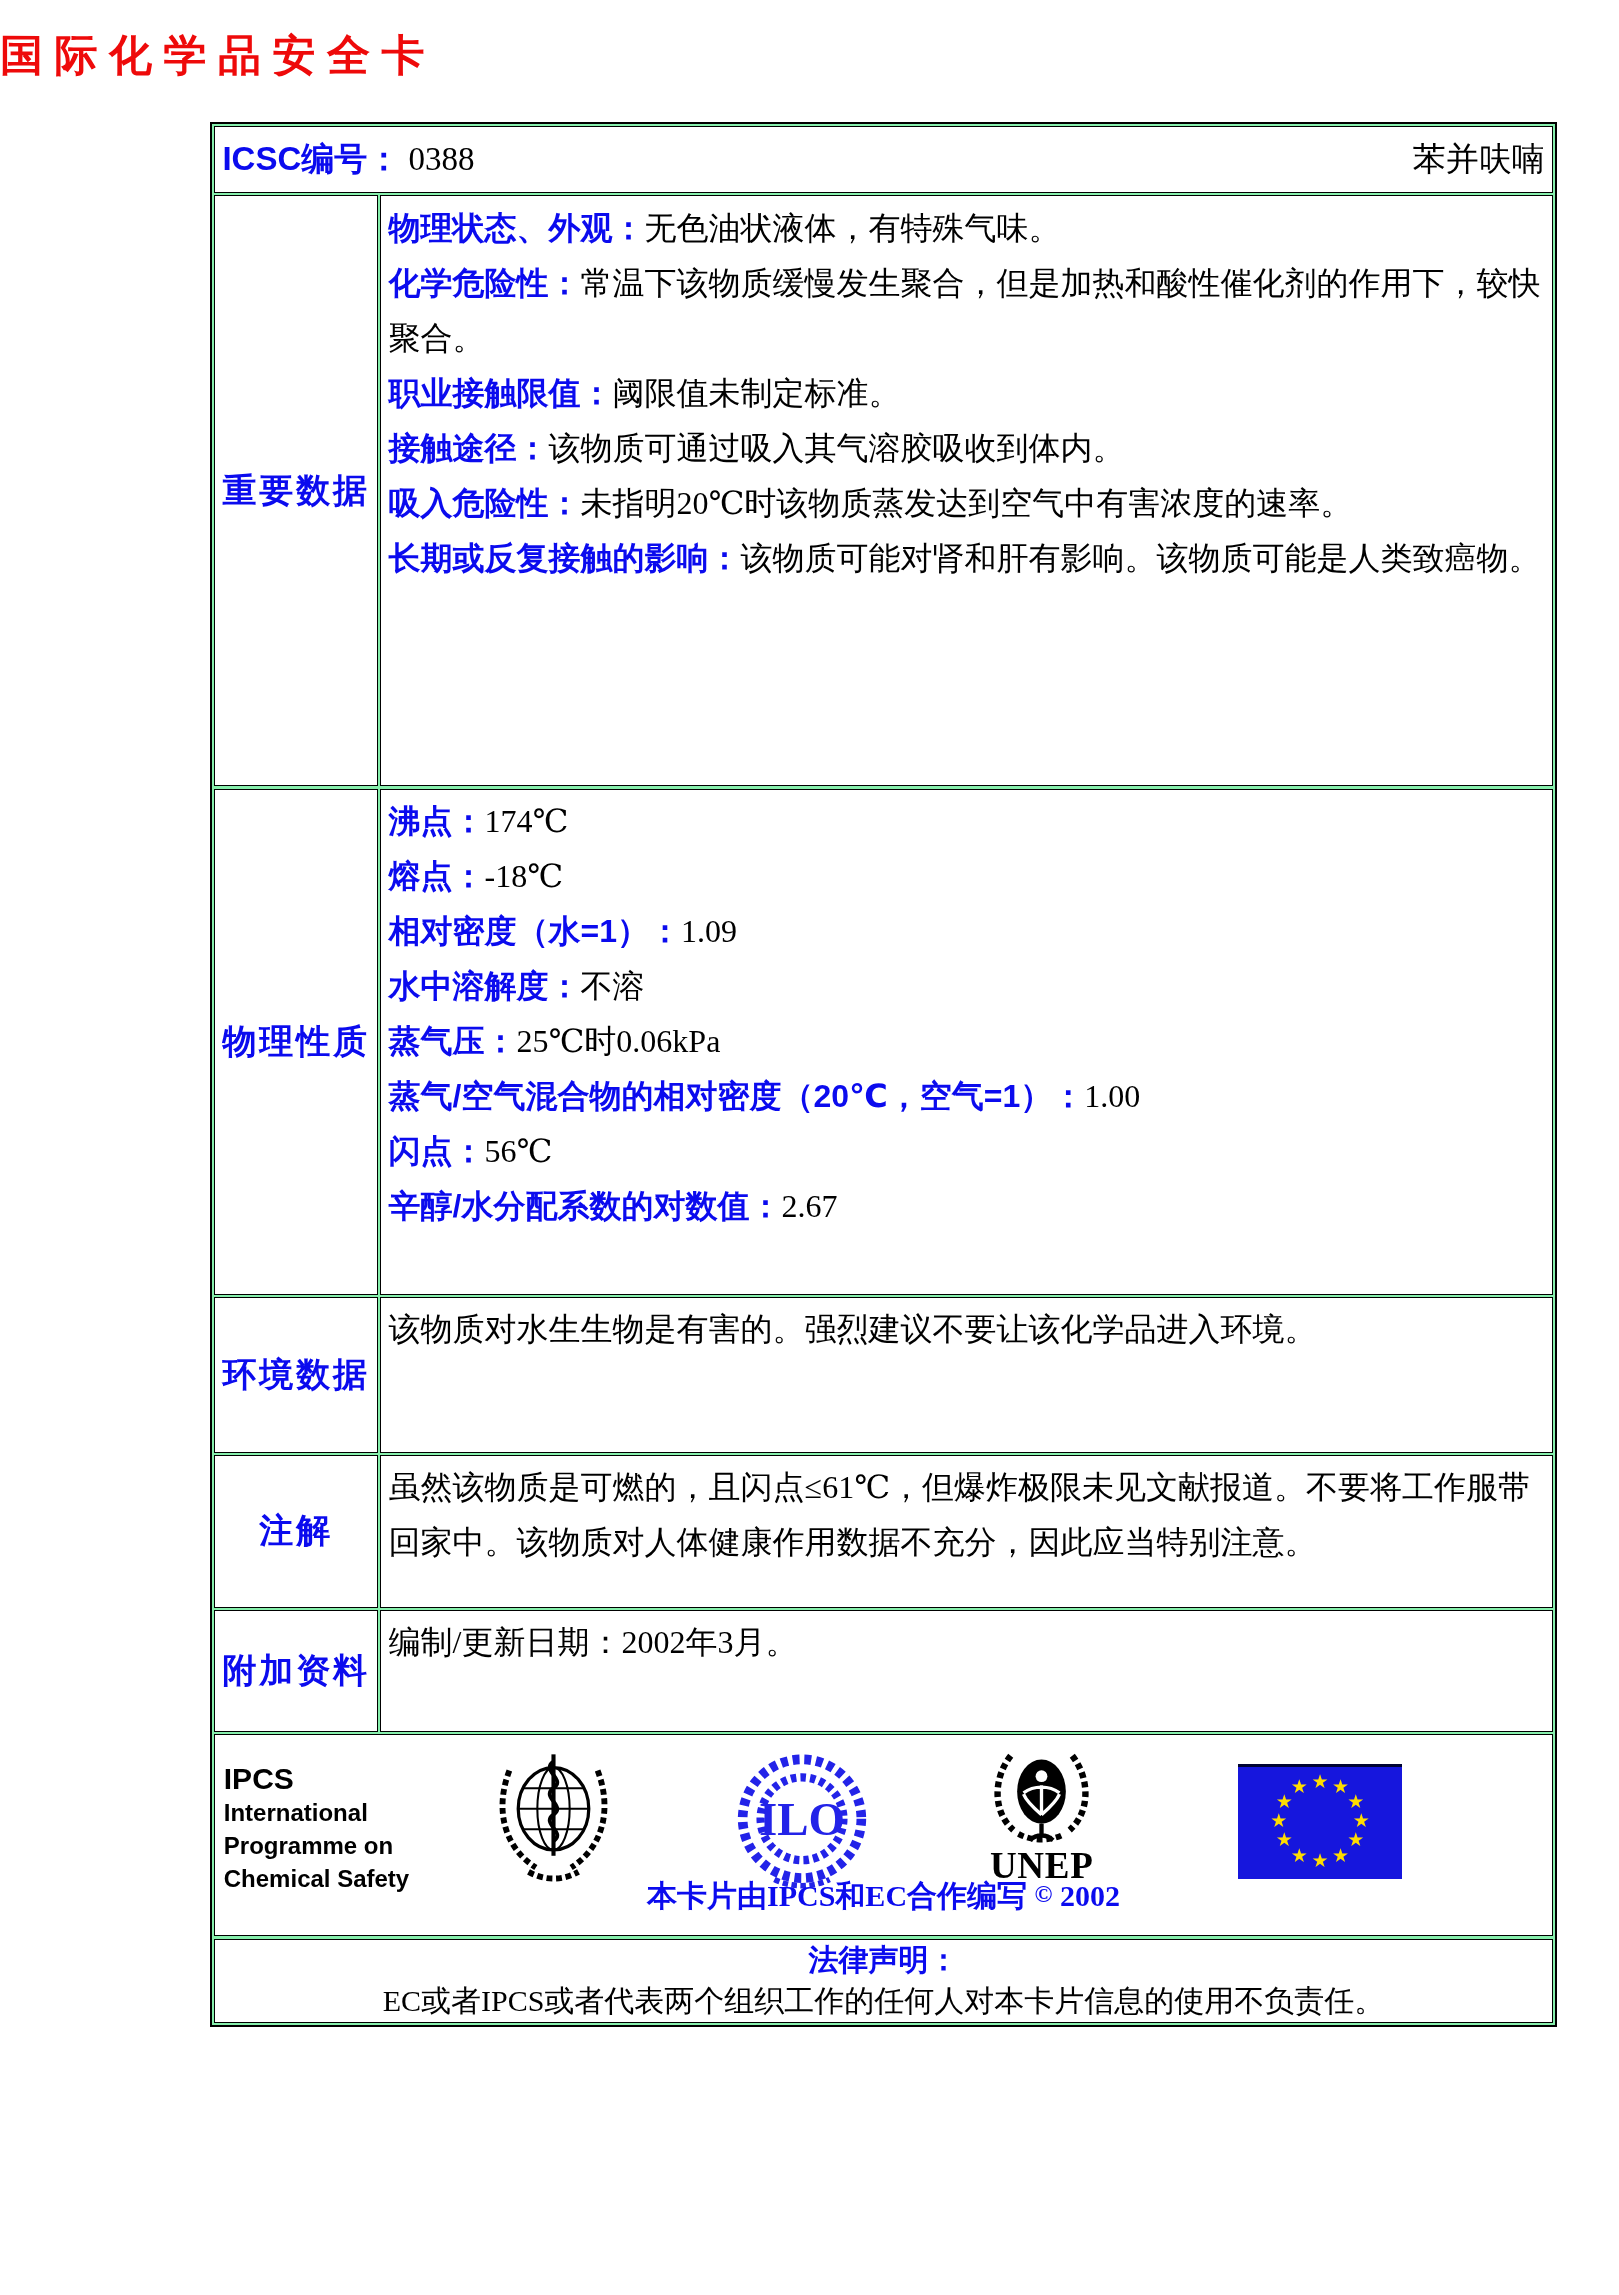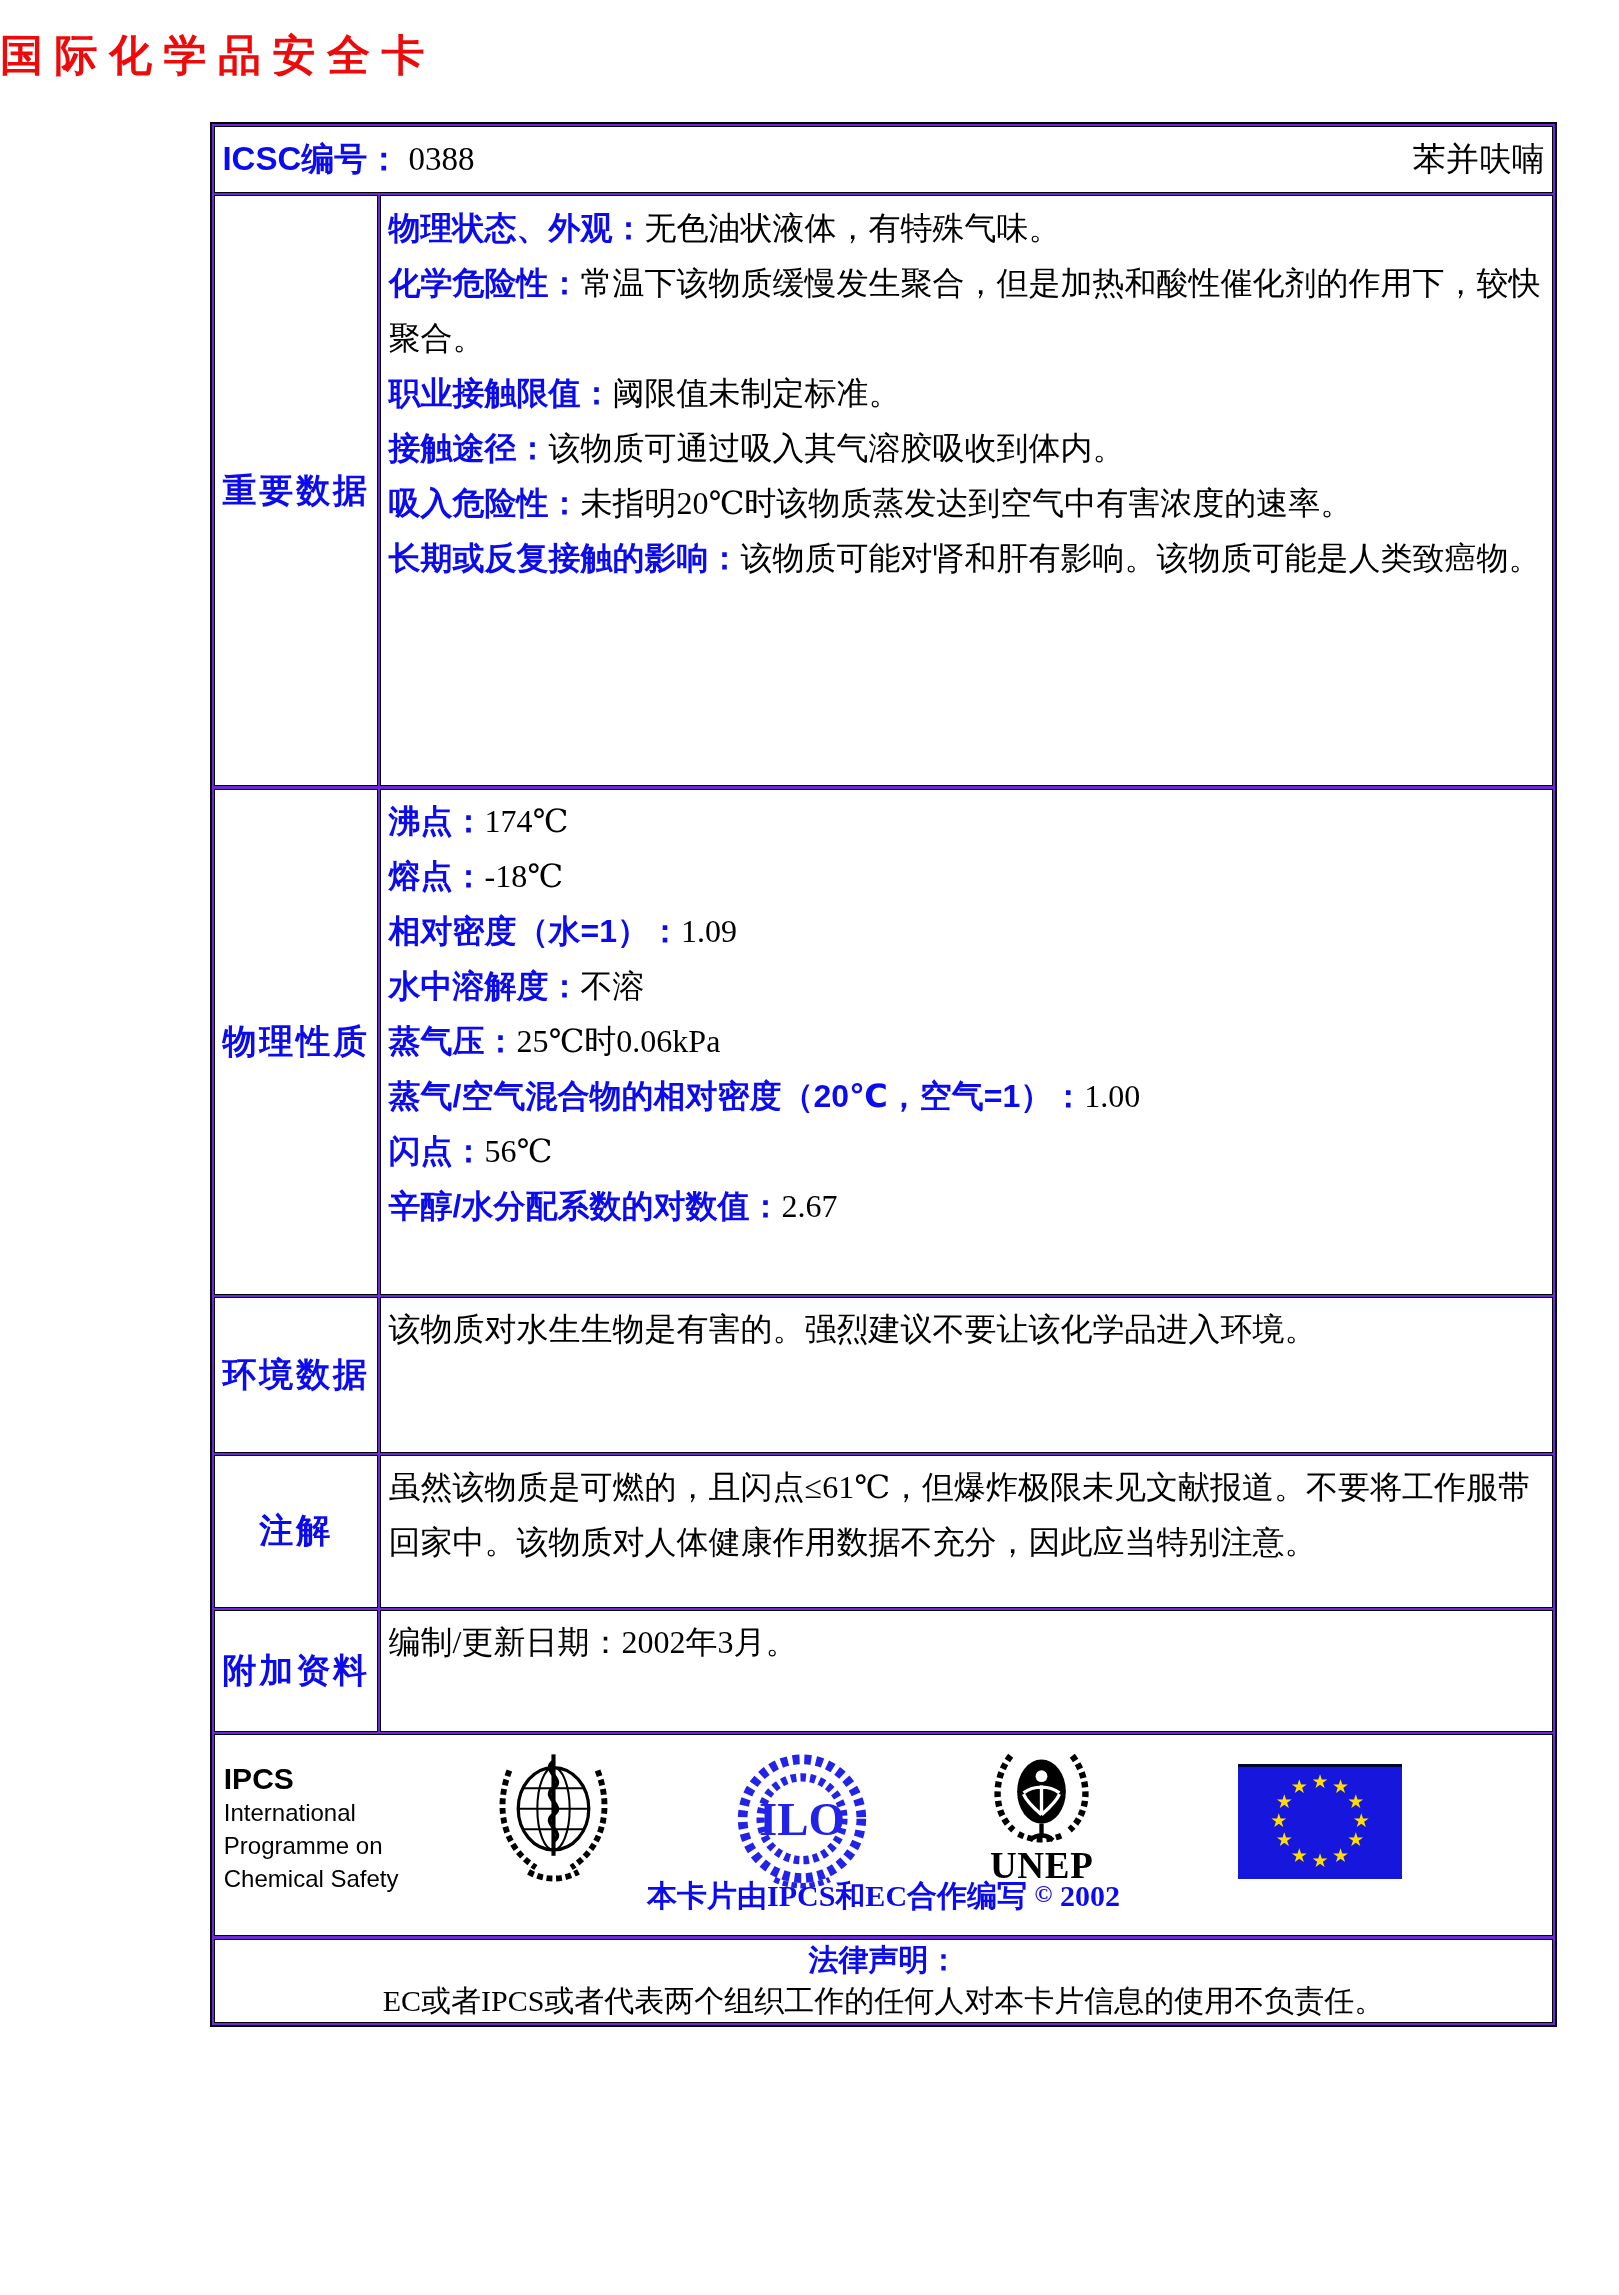--- a/index.html
+++ b/index.html
@@ -2,21 +2,21 @@
 <html style="font-size:11.5px"><head>
 <meta charset="utf-8">
 <style>
   html,body{margin:0;padding:0;background:#fff;}
   body{width:1620px;height:2295px;position:relative;overflow:hidden;
        font-family:"Liberation Serif","DejaVu Serif",serif;}
   .title{position:absolute;top:27px;left:0;width:100%;text-align:left;margin:0;
          font-family:"Liberation Sans","DejaVu Sans",sans-serif;
          font-size:43px;font-weight:bold;color:#ee0a0a;letter-spacing:11.5px;}
   .card{position:absolute;left:210px;top:122px;width:1347px;box-sizing:border-box;
-        border:2.9px solid #000;padding:2.2px;display:flex;flex-direction:column;gap:2.2px;background:#6d28d9;}
+        border:2.9px solid #000;padding:2.2px;display:flex;flex-direction:column;gap:2.2px;background:#86efac;}
   .row{display:flex;gap:2.2px;}
   .cell{border:1.4px solid #000;box-sizing:border-box;background:#fff;}
   .full{flex:1;}
   
   .header-cell{height:67px;display:flex;align-items:center;justify-content:space-between;
                padding:0 7.2px;font-size:33px;}
   .lbl{color:#0b0bee;font-weight:bold;font-family:"Liberation Sans","DejaVu Sans",sans-serif;}
   .txt{color:#000;font-family:"Liberation Serif","DejaVu Serif",serif;}
   
   .label-cell{flex:0 0 164px;display:flex;align-items:center;justify-content:center;text-align:center;}
@@ -29,21 +29,21 @@
   .r-important .cell{min-height:591px;}
   .r-physical .cell{min-height:506px;}
   .r-environment .cell{min-height:156px;}
   .r-notes .cell{min-height:153px;}
   .r-additional .cell{min-height:122px;}
   
   .logos-cell{min-height:202px;position:relative;}
   .ipcs-block{position:absolute;left:8.6px;top:27px;color:#000;
               font-family:"Liberation Sans","DejaVu Sans",sans-serif;}
   .ipcs-title{font-size:30px;font-weight:bold;line-height:34px;}
-  .ipcs-line{font-size:24px;line-height:33px;}
+  .ipcs-line{font-size:24px;line-height:33px;font-weight:bold;}
   .logo{position:absolute;}
   .logo-who{left:265px;top:11.5px;width:147px;height:147px;}
   .logo-ilo{left:518px;top:14.3px;width:138px;height:143px;}
   .logo-unep{left:762px;top:13px;width:129px;height:115px;text-align:center;}
   .unep-text{font-family:"Liberation Serif","DejaVu Serif",serif;font-weight:bold;
              font-size:37px;color:#000;margin-top:-4.3px;letter-spacing:0.7px;}
   .eu-flag{position:absolute;left:1023px;top:29px;width:164px;height:112px;
            background:#1616dd;border-top:3.6px solid #000433;}
   .copyright{position:absolute;bottom:18px;left:0;width:100%;text-align:center;
              color:#0b0bee;font-weight:bold;font-size:30px;

